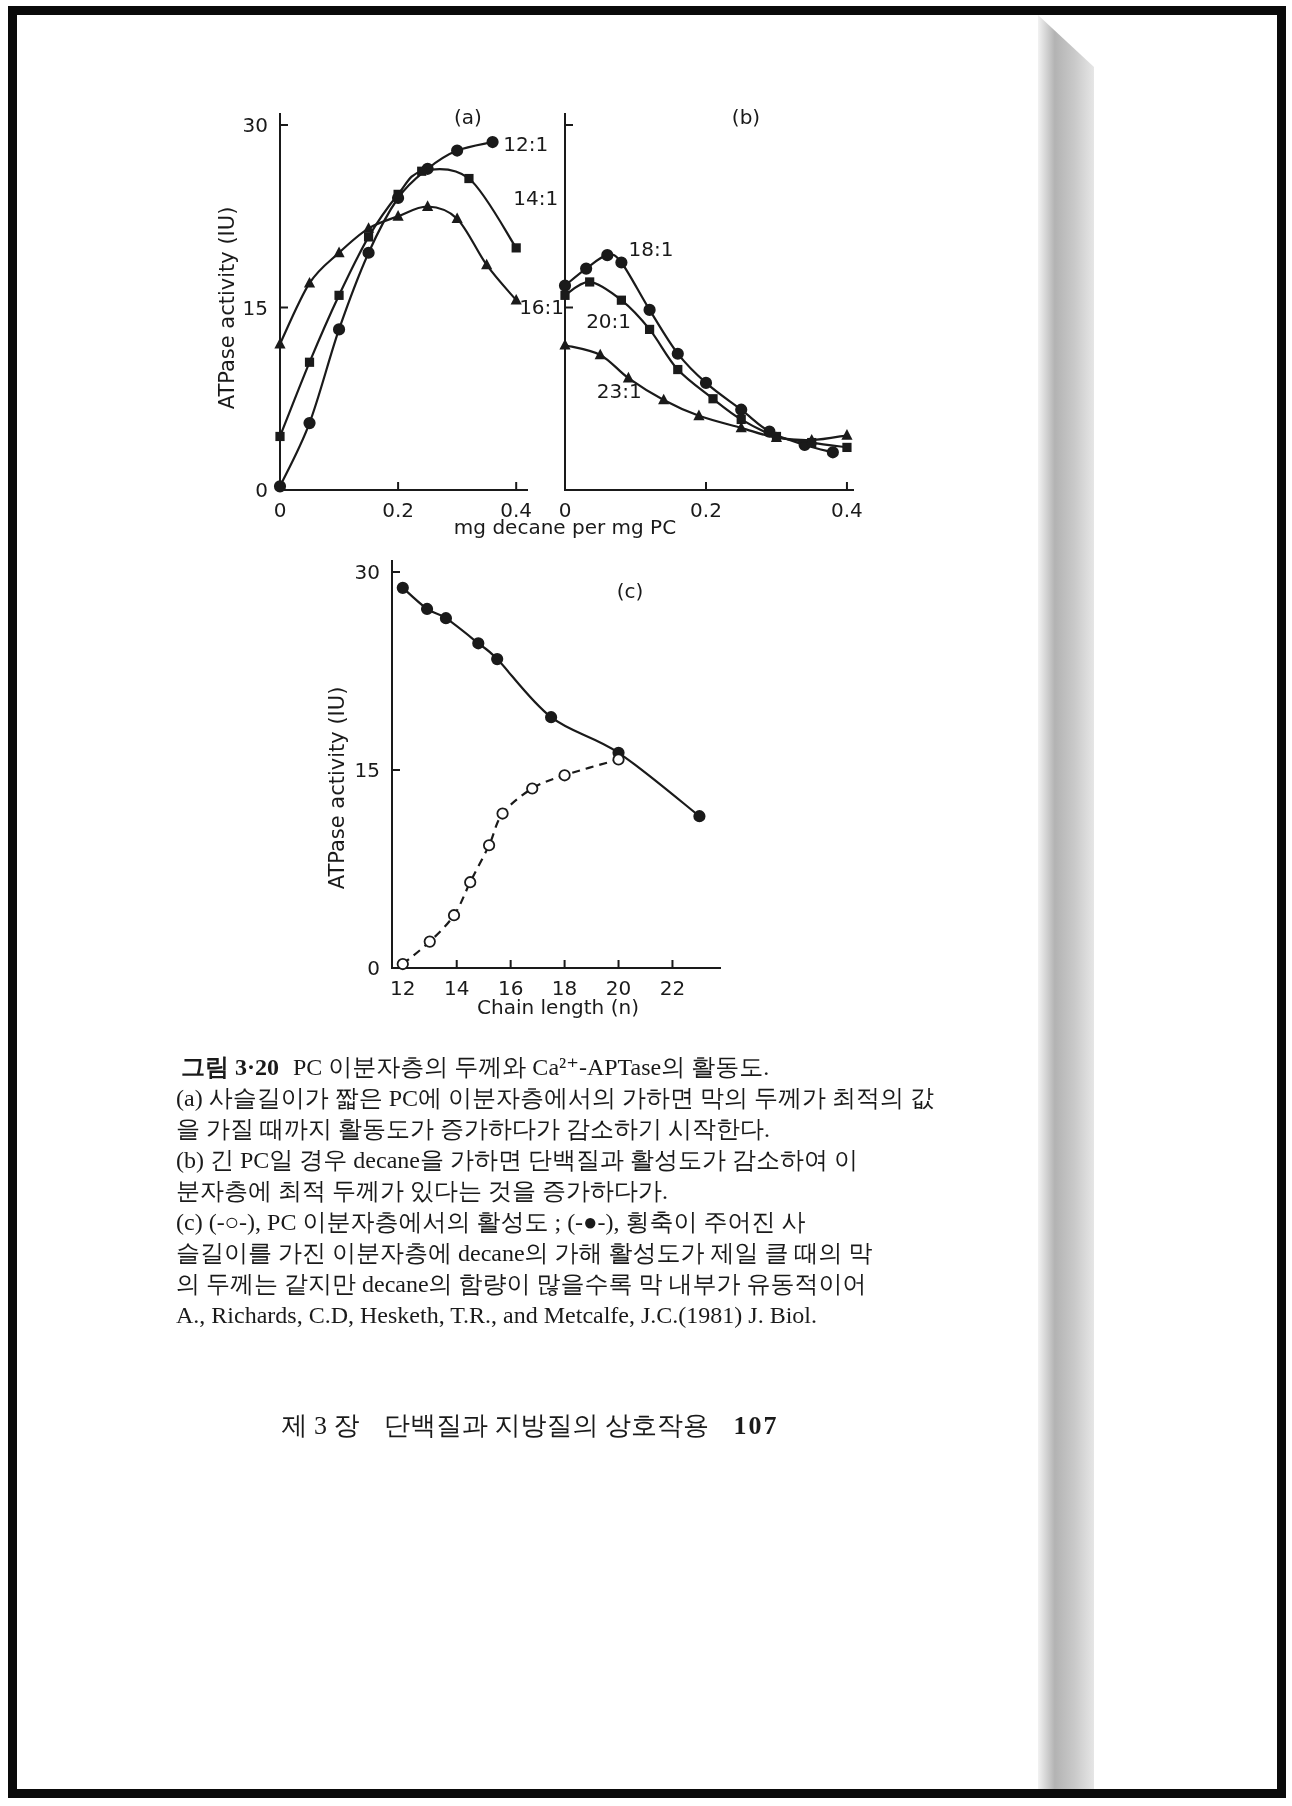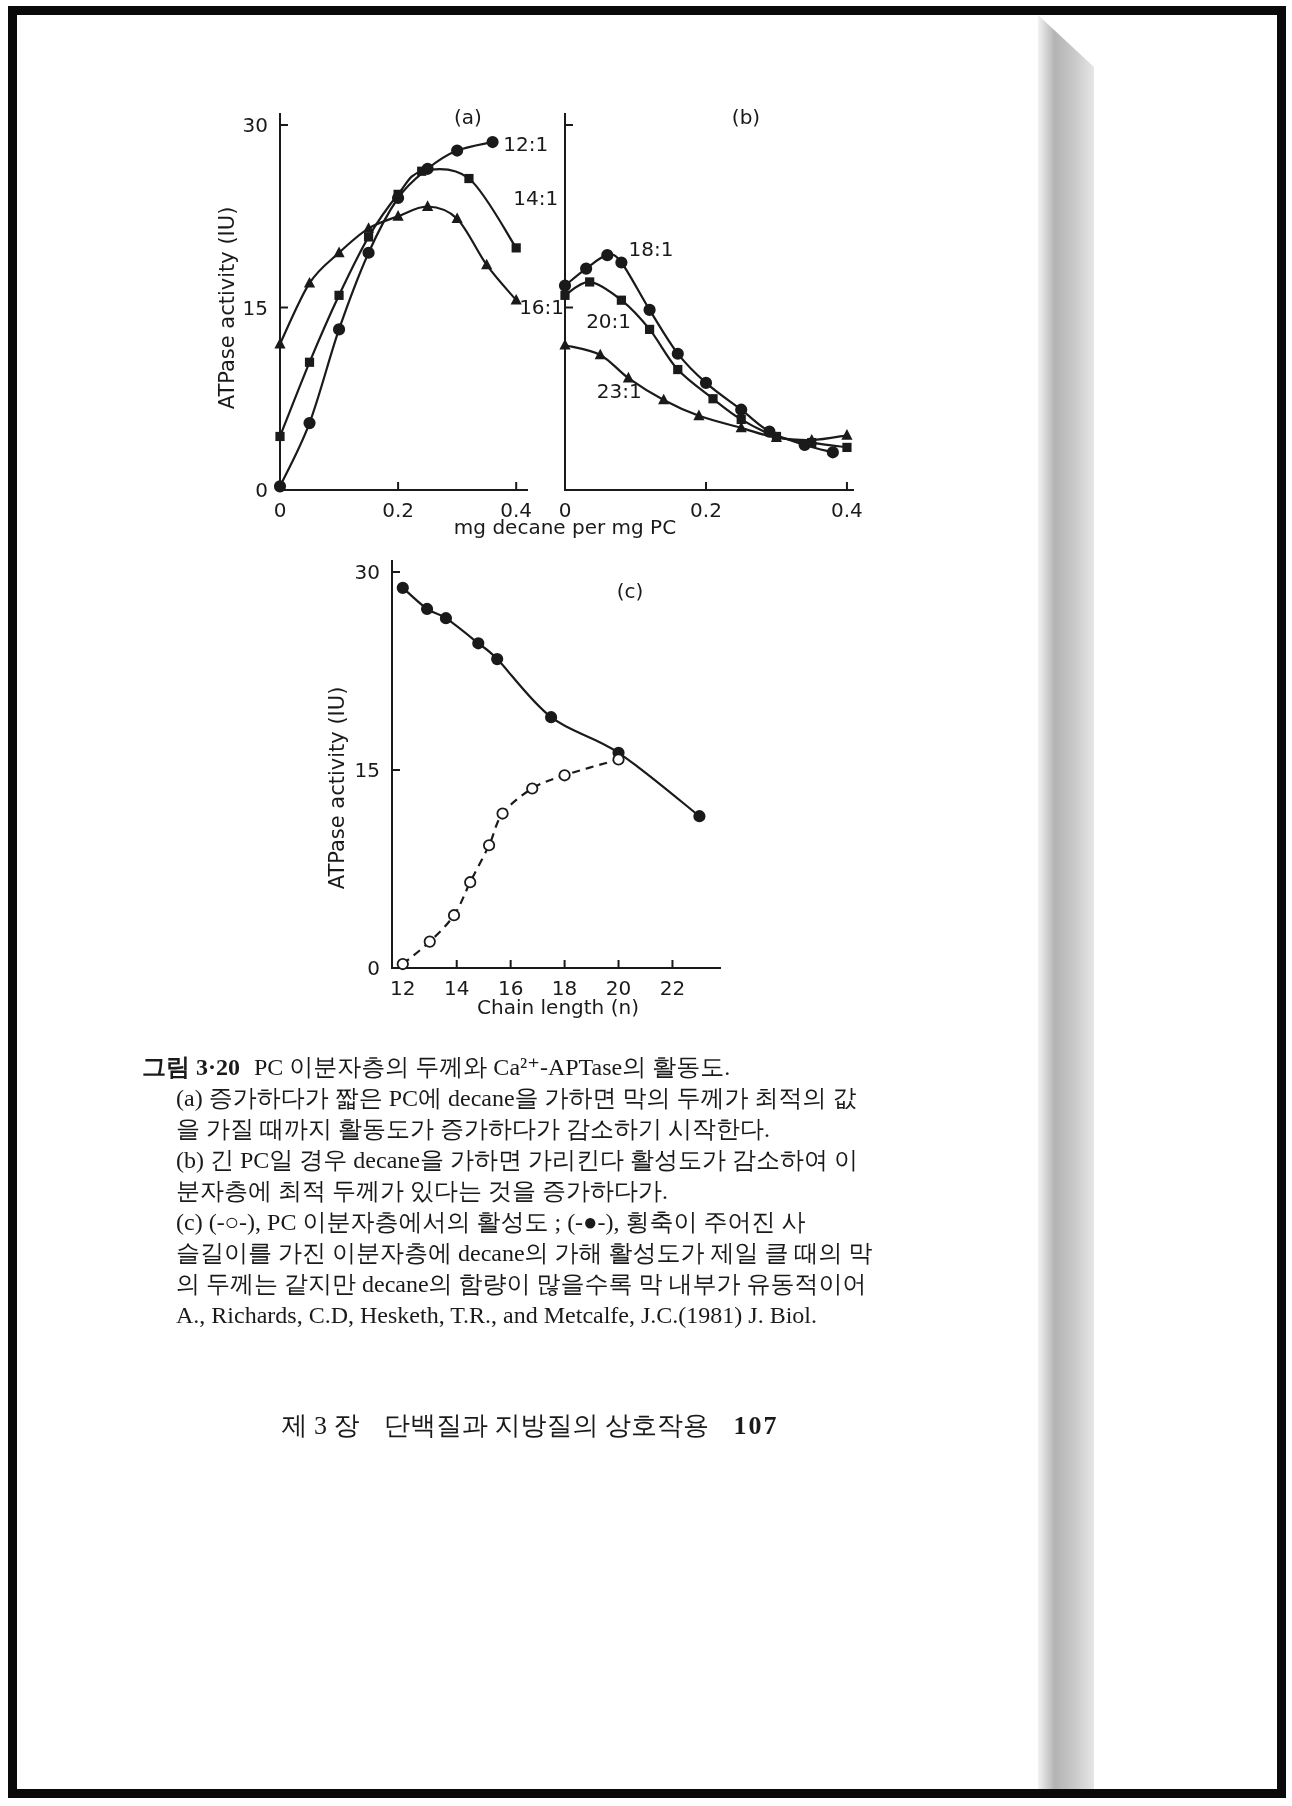--- a/index.html
+++ b/index.html
@@ -7,21 +7,21 @@
         font-family:"Liberation Serif","DejaVu Serif",serif;color:#1a1a1a;}
   .frame{position:absolute;left:8px;top:6px;right:6px;bottom:8px;border:9px solid #0a0a0a;pointer-events:none;}
   .edge-band{position:absolute;top:15px;bottom:17px;left:1038px;width:56px;
         background:linear-gradient(to right,#f2f2f2,#b3b3b3 30%,#c9c9c9 65%,#e6e6e6);
         clip-path:polygon(0 0,100% 52px,100% 100%,0 100%);}
   .chart-svg{position:absolute;}
   #svg-ab{left:150px;top:90px;}
   #svg-c{left:280px;top:550px;}
   svg text{fill:#1a1a1a;font-family:"DejaVu Sans",sans-serif;}
   .caption{position:absolute;left:142px;top:1052px;width:768px;font-size:24px;line-height:31px;}
-  .cap-heading{white-space:nowrap;}
+  .cap-heading{white-space:nowrap;margin-left:39px;}
   .cap-heading .lbl{font-weight:700;margin-right:14px;}
   .cap-body{margin-left:34px;}
   .cap-line{white-space:nowrap;}
   .footer{position:absolute;top:1408px;left:142px;width:758px;text-align:center;font-size:26px;}
   .footer span{margin-left:18px;}
   .footer .pagenum{letter-spacing:2px;font-weight:600;}
 </style>
 </head>
 <body>
 
@@ -190,23 +190,23 @@
         <text x="64" y="238" text-anchor="middle" font-size="21" transform="rotate(-90 64 238)">ATPase activity (IU)</text>
         <text x="278" y="464" text-anchor="middle" font-size="20">Chain length (n)</text>
       </g>
     </svg>
 
   <div class="caption">
     <div class="cap-heading">
       <span class="lbl">그림 3·20</span><span>PC 이분자층의 두께와 Ca²⁺-APTase의 활동도.</span>
     </div>
     <div class="cap-body" id="cap-lines">
-        <div class="cap-line">(a) 증가하다가 짧은 PC에 decane을 가하면 막의 두께가 최적의 값</div>
+        <div class="cap-line">(a) 사슬길이가 짧은 PC에 이분자층에서의 가하면 막의 두께가 최적의 값</div>
         <div class="cap-line">을 가질 때까지 활동도가 증가하다가 감소하기 시작한다.</div>
-        <div class="cap-line">(b) 긴 PC일 경우 decane을 가하면 가리킨다 활성도가 감소하여 이</div>
+        <div class="cap-line">(b) 긴 PC일 경우 decane을 가하면 단백질과 활성도가 감소하여 이</div>
         <div class="cap-line">분자층에 최적 두께가 있다는 것을 증가하다가.</div>
         <div class="cap-line">(c) (-○-), PC 이분자층에서의 활성도 ; (-●-), 횡축이 주어진 사</div>
         <div class="cap-line">슬길이를 가진 이분자층에 decane의 가해 활성도가 제일 클 때의 막</div>
         <div class="cap-line">의 두께는 같지만 decane의 함량이 많을수록 막 내부가 유동적이어</div>
         <div class="cap-line">A., Richards, C.D, Hesketh, T.R., and Metcalfe, J.C.(1981)  J. Biol.</div>
       </div>
   </div>
 
   <div class="footer">
     <span>제 3 장</span>

